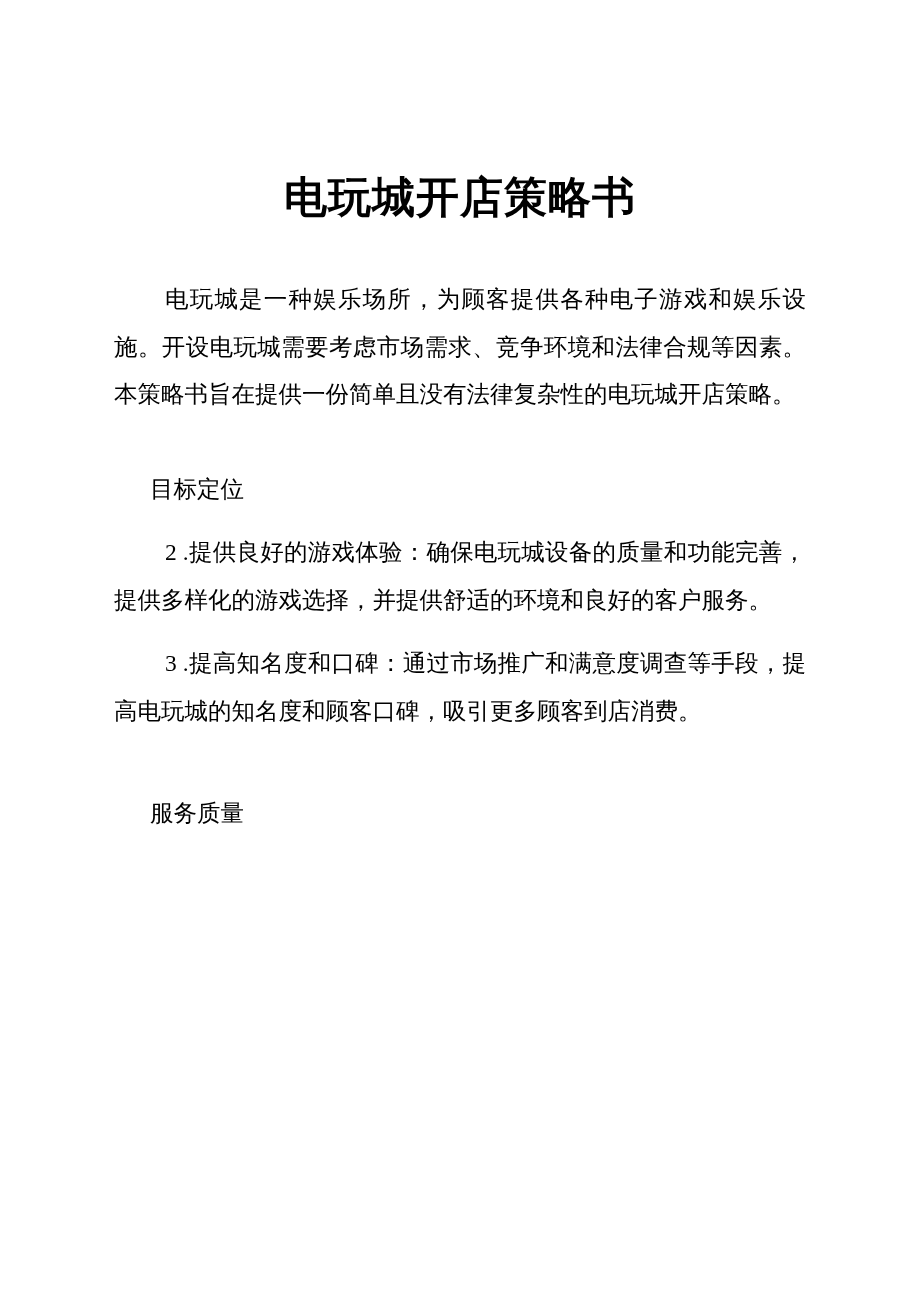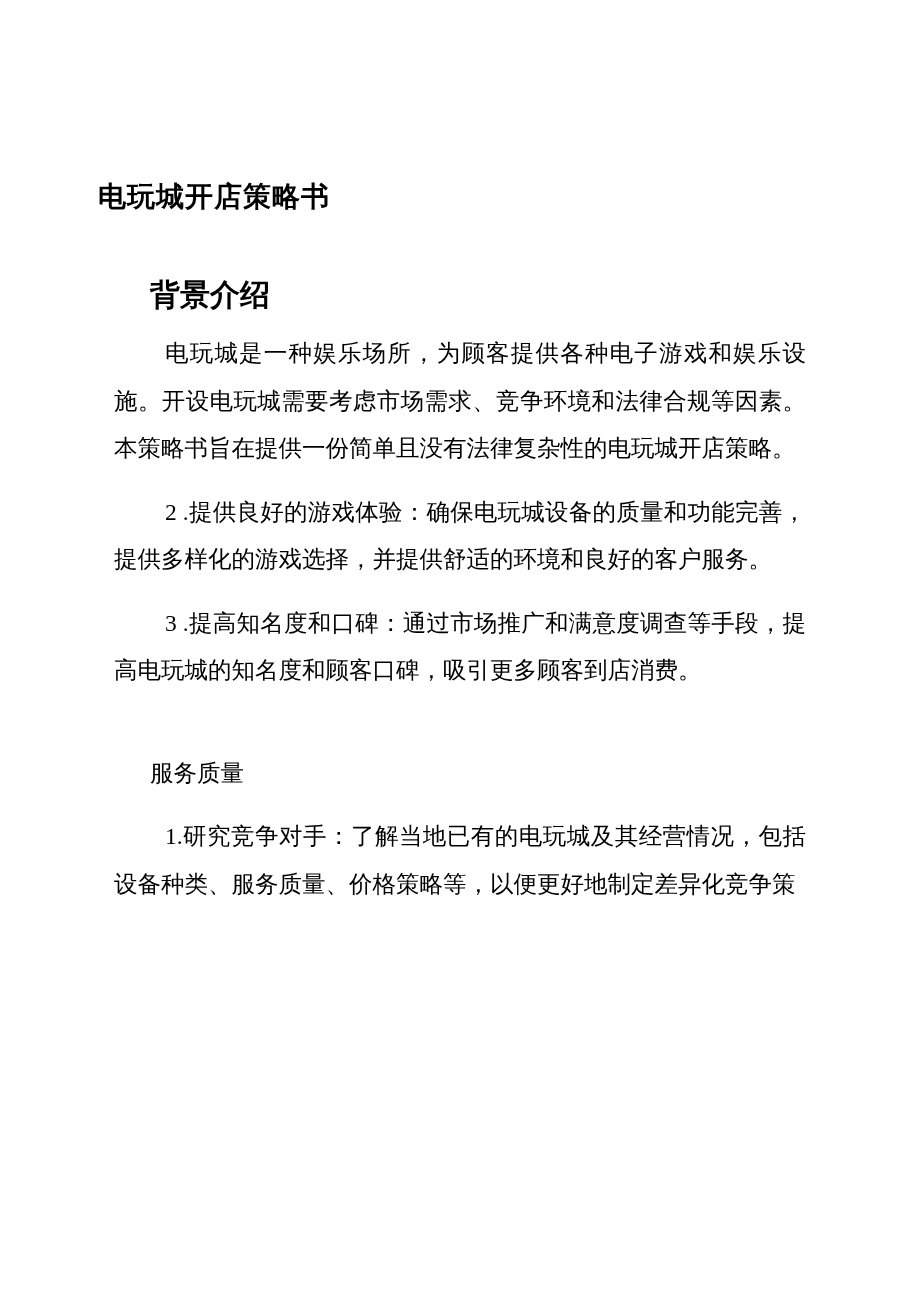--- a/index.html
+++ b/index.html
@@ -14,24 +14,24 @@
     box-sizing: border-box;
     padding: 175px 98px 60px 98px;
     background: #ffffff;
     color: #000000;
     font-family: "Liberation Serif", "DejaVu Serif", serif;
     font-size: 23.5px;
     line-height: 47.5px;
   }
   .doc-title {
     font-family: Liberation Sans, sans-serif;
-    font-size: 28px;
+    font-size: 43px;
     font-weight: bold;
     line-height: 44px;
-    text-align: left;
+    text-align: center;
     margin: 0 0 57px 0;
     letter-spacing: 1px;
   }
   .section-heading {
     font-family: "Liberation Sans", "DejaVu Sans", sans-serif;
     font-size: 30px;
     font-weight: bold;
     line-height: 38px;
     margin: 0 0 15px 0;
     padding-left: 52px;
@@ -50,27 +50,26 @@
   }
 </style>
 </head>
 <body>
 
 <div class="page">
 
   <h1 class="doc-title">电玩城开店策略书</h1>
 
   <section class="section-background">
-    <h2 class="section-heading">背景介绍</h2>
     <p class="body-para">电玩城是一种娱乐场所，为顾客提供各种电子游戏和娱乐设施。开设电玩城需要考虑市场需求、竞争环境和法律合规等因素。本策略书旨在提供一份简单且没有法律复杂性的电玩城开店策略。</p>
   </section>
 
   <section class="section-goals">
+    <p class="subhead">目标定位</p>
     <p class="body-para">2 .提供良好的游戏体验：确保电玩城设备的质量和功能完善，提供多样化的游戏选择，并提供舒适的环境和良好的客户服务。</p>
     <p class="body-para">3 .提高知名度和口碑：通过市场推广和满意度调查等手段，提高电玩城的知名度和顾客口碑，吸引更多顾客到店消费。</p>
   </section>
 
   <section class="section-competition">
     <p class="subhead">服务质量</p>
-    <p class="body-para">1.研究竞争对手：了解当地已有的电玩城及其经营情况，包括设备种类、服务质量、价格策略等，以便更好地制定差异化竞争策</p>
   </section>
 
 </div>
 
 </body></html>

